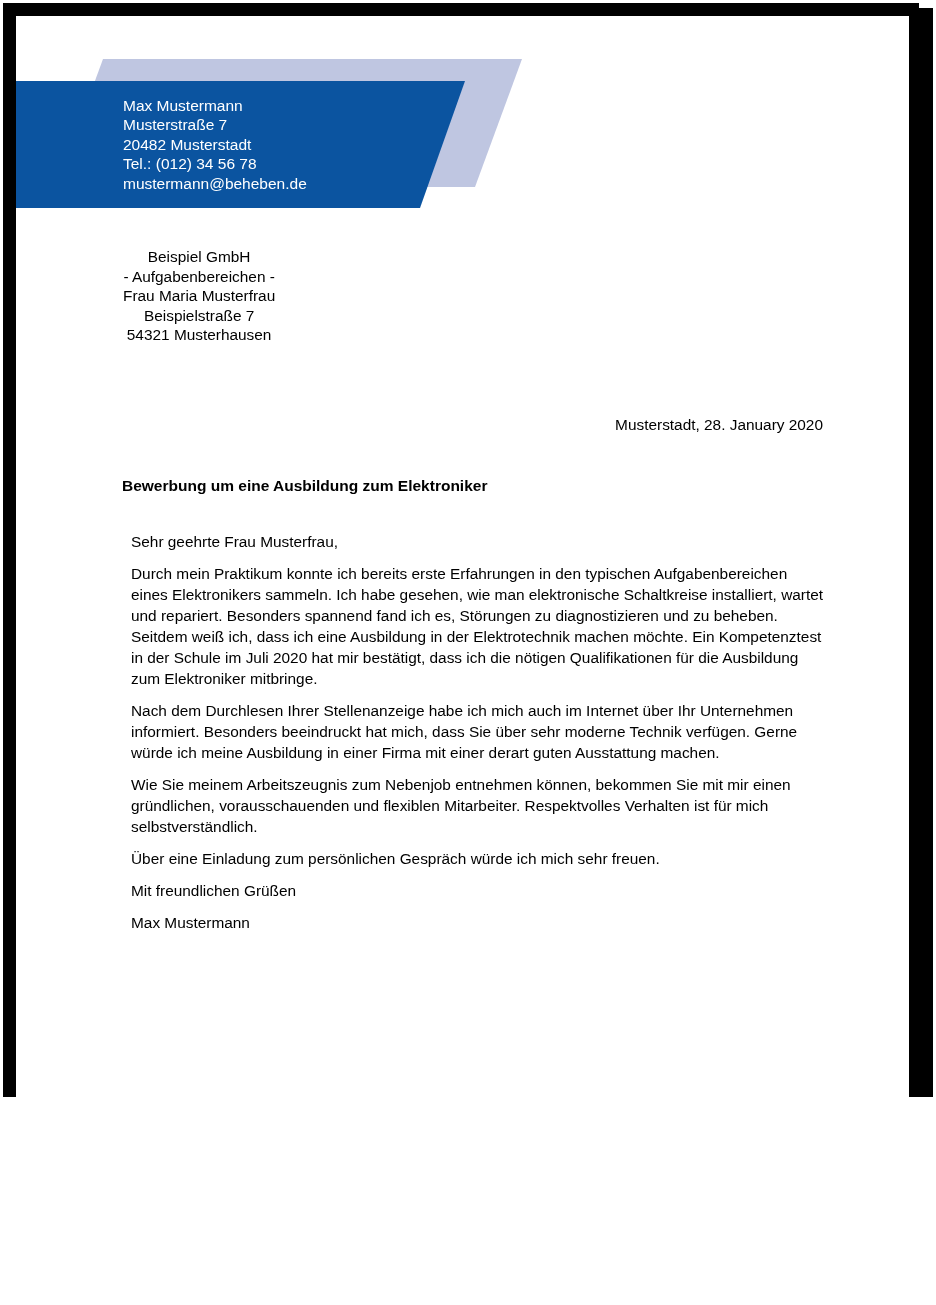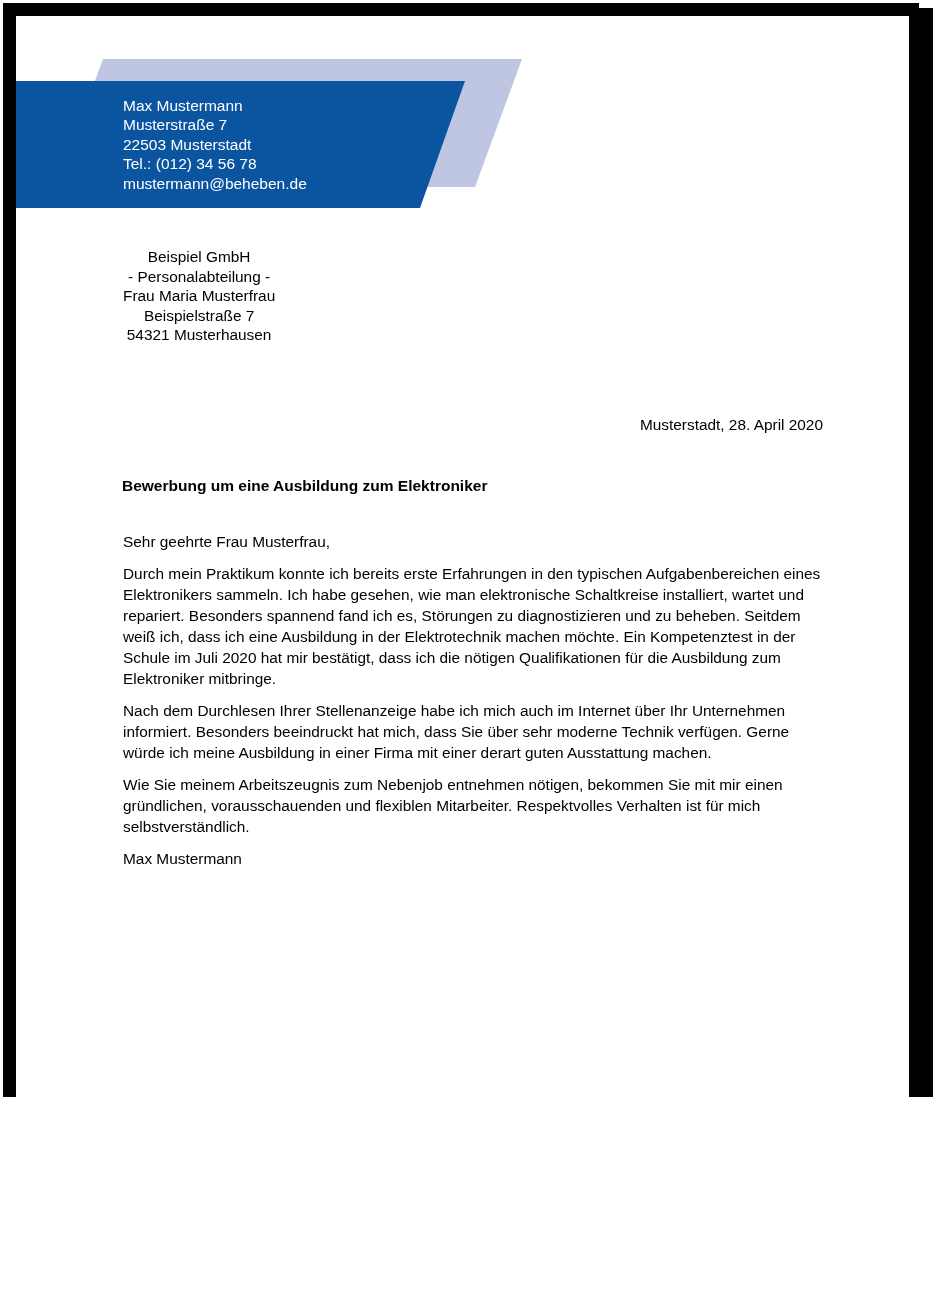--- a/index.html
+++ b/index.html
@@ -42,57 +42,59 @@
     text-align:right; font-size:15.4px; line-height:21px;
   }
   .subject {
     position:absolute; left:106px; top:459px;
     font-size:15.5px; font-weight:bold; line-height:21px; white-space:nowrap;
   }
   .body-block {
     position:absolute; left:107px; top:515px; width:703px;
     font-size:15.4px; line-height:21px;
   }
-  .body-block p { margin:0 0 11px 0; }
+  .body-block p { margin:0 0 11px 8px; }
   .signature { margin-top:35px; }
 </style>
 </head>
 <body>
 
 <div class="canvas">
   <div class="frame-a"></div>
   <div class="frame-b"></div>
 
   <div class="page">
 
     <div class="deco-lavender"></div>
     <div class="deco-blue"></div>
 
     <div class="sender">
       <div>Max Mustermann</div>
       <div>Musterstraße 7</div>
-      <div>22503 Musterstadt</div>
+      <div>20482 Musterstadt</div>
       <div>Tel.: (012) 34 56 78</div>
       <div>mustermann@beheben.de</div>
     </div>
 
     <div class="recipient">
       <div>Beispiel GmbH</div>
-      <div>- Personalabteilung -</div>
+      <div>- Aufgabenbereichen -</div>
       <div>Frau Maria Musterfrau</div>
       <div>Beispielstraße 7</div>
       <div>54321 Musterhausen</div>
     </div>
 
-    <div class="dateline">Musterstadt, 28. April 2020</div>
+    <div class="dateline">Musterstadt, 28. January 2020</div>
 
     <div class="subject">Bewerbung um eine Ausbildung zum Elektroniker</div>
 
     <div class="body-block">
       <p>Sehr geehrte Frau Musterfrau,</p>
       <p>Durch mein Praktikum konnte ich bereits erste Erfahrungen in den typischen Aufgabenbereichen eines Elektronikers sammeln. Ich habe gesehen, wie man elektronische Schaltkreise installiert, wartet und repariert. Besonders spannend fand ich es, Störungen zu diagnostizieren und zu beheben. Seitdem weiß ich, dass ich eine Ausbildung in der Elektrotechnik machen möchte. Ein Kompetenztest in der Schule im Juli 2020 hat mir bestätigt, dass ich die nötigen Qualifikationen für die Ausbildung zum Elektroniker mitbringe.</p>
       <p>Nach dem Durchlesen Ihrer Stellenanzeige habe ich mich auch im Internet über Ihr Unternehmen informiert. Besonders beeindruckt hat mich, dass Sie über sehr moderne Technik verfügen. Gerne würde ich meine Ausbildung in einer Firma mit einer derart guten Ausstattung machen.</p>
-      <p>Wie Sie meinem Arbeitszeugnis zum Nebenjob entnehmen nötigen, bekommen Sie mit mir einen gründlichen, vorausschauenden und flexiblen Mitarbeiter. Respektvolles Verhalten ist für mich selbstverständlich.</p>
+      <p>Wie Sie meinem Arbeitszeugnis zum Nebenjob entnehmen können, bekommen Sie mit mir einen gründlichen, vorausschauenden und flexiblen Mitarbeiter. Respektvolles Verhalten ist für mich selbstverständlich.</p>
+      <p>Über eine Einladung zum persönlichen Gespräch würde ich mich sehr freuen.</p>
+      <p>Mit freundlichen Grüßen</p>
       <p class="signature">Max Mustermann</p>
     </div>
 
   </div>
 </div>
 
 </body></html>

